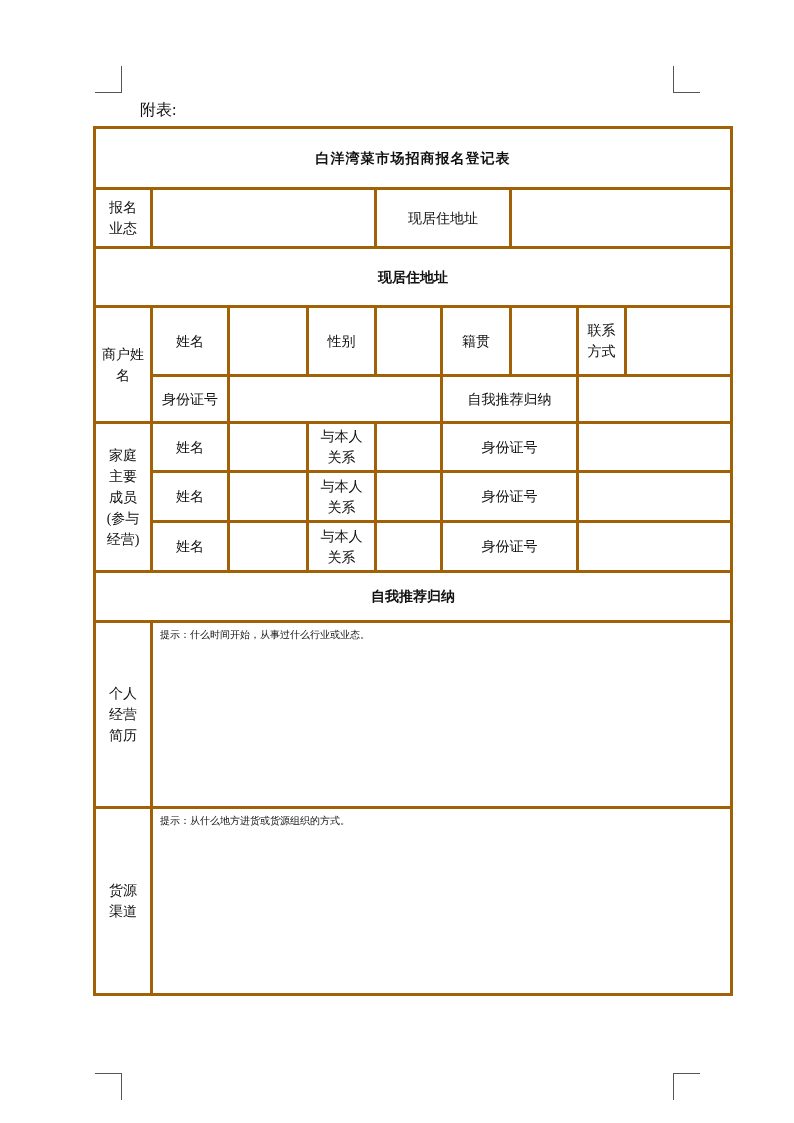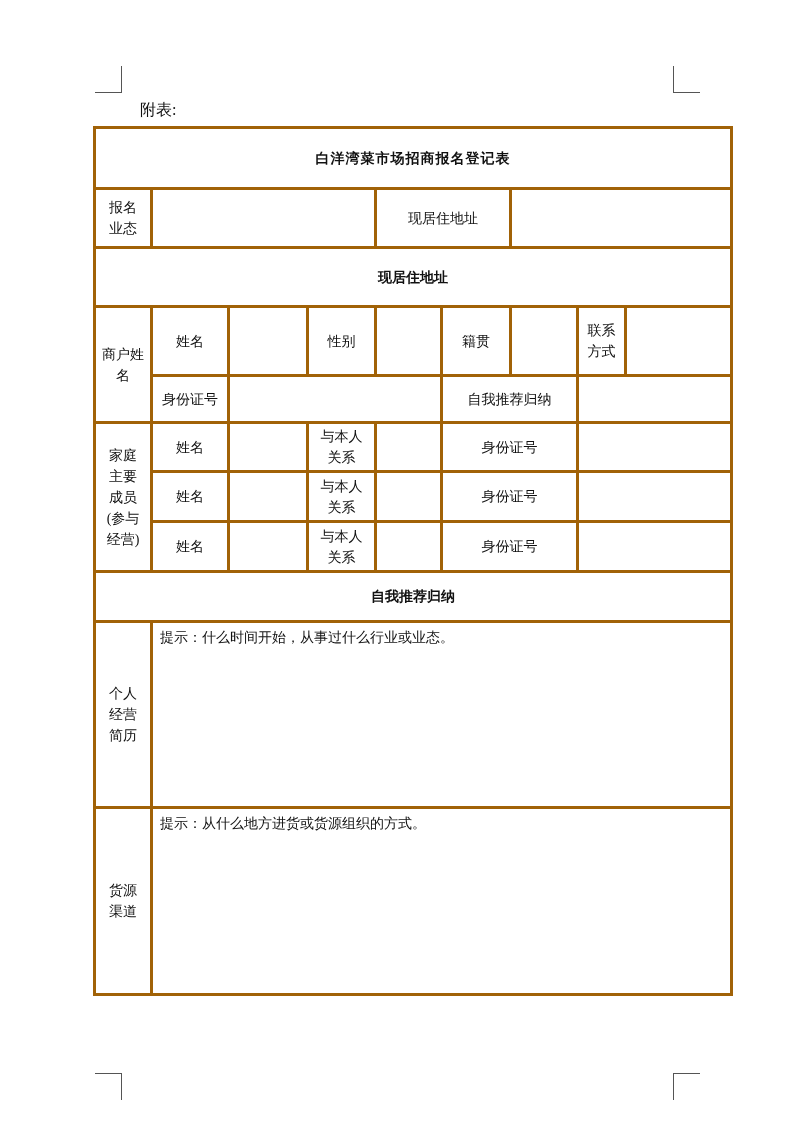--- a/index.html
+++ b/index.html
@@ -46,21 +46,21 @@
   .section-cell {
     font-size:15px;
     font-weight:bold;
   }
   .v-label { white-space:pre-line; }
   .top-left-cell {
     text-align:left !important;
     vertical-align:top !important;
     padding:4px 7px !important;
   }
-  .hint { font-size:14px; line-height:1.5; }
+  .hint { font-size:10px; line-height:1.5; }
 </style>
 </head>
 <body>
 
 <div class="page">
 
   <div class="mark mark-tl"></div>
   <div class="mark mark-tr"></div>
   <div class="mark mark-bl"></div>
   <div class="mark mark-br"></div>

